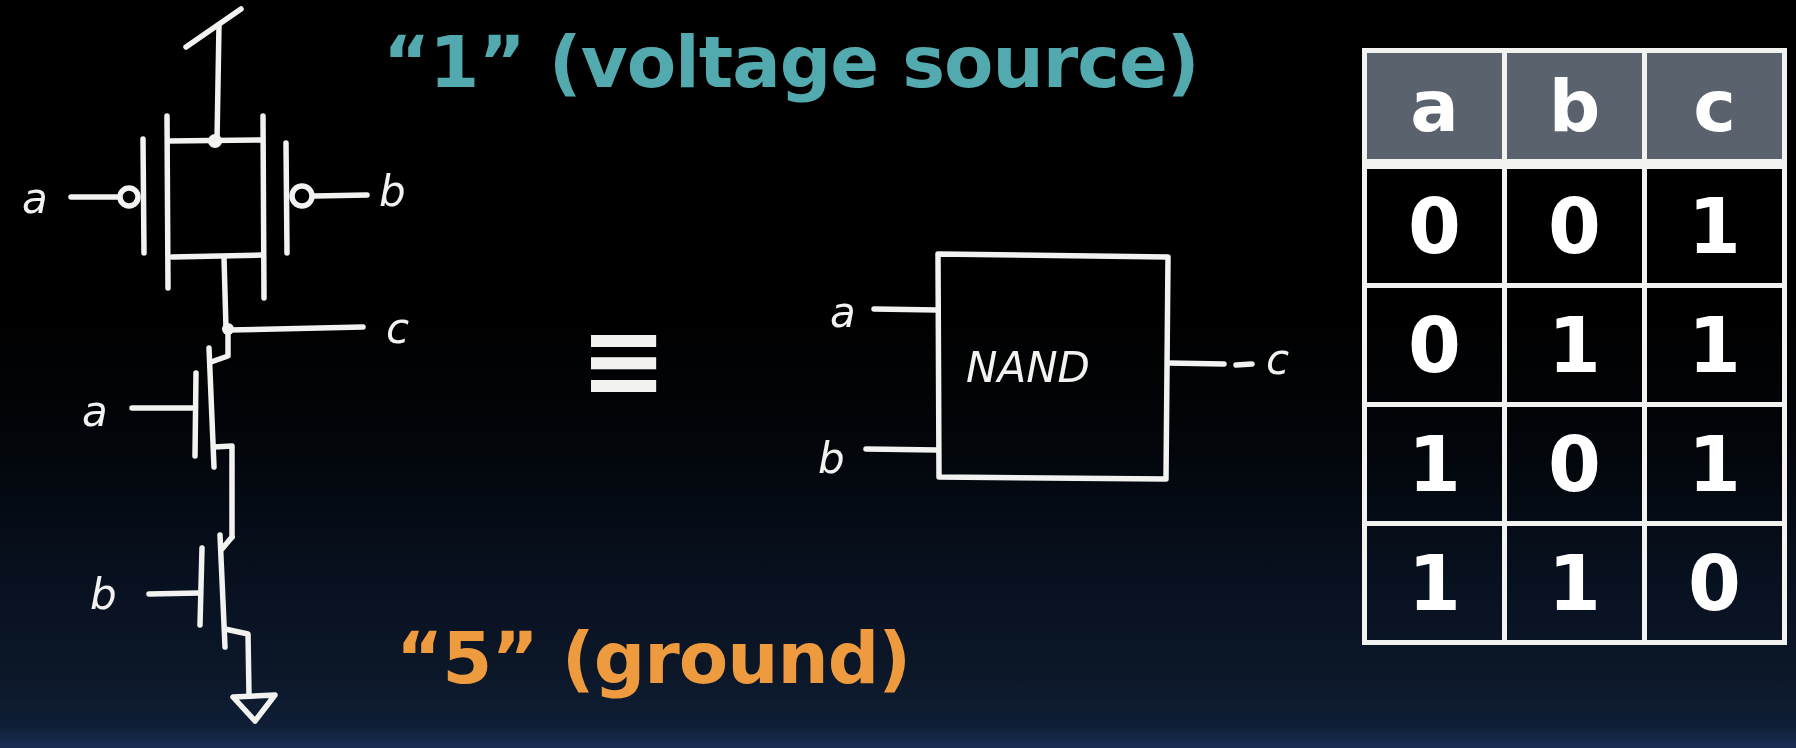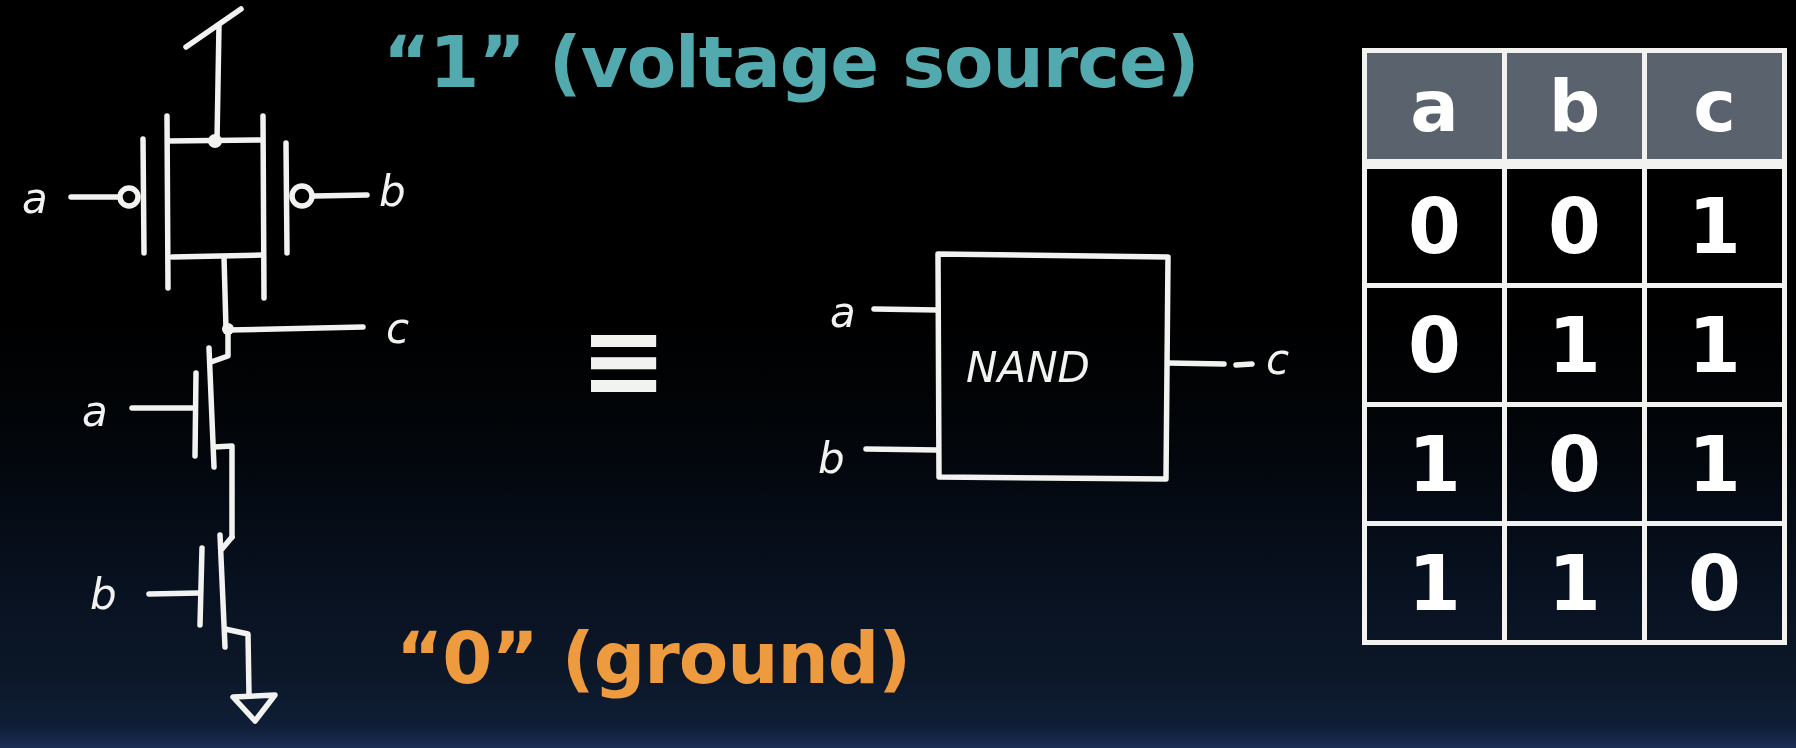--- a/index.html
+++ b/index.html
@@ -103,21 +103,21 @@
 
     <text class="hand-label" x="22" y="213">a</text>
     <text class="hand-label" x="379" y="206">b</text>
     <text class="hand-label" x="386" y="343">c</text>
     <text class="hand-label" x="82" y="426">a</text>
     <text class="hand-label" x="90" y="609">b</text>
   </svg>
 
   <h1 class="heading heading-voltage">“1” (voltage source)</h1>
 
-  <h2 class="heading heading-ground">“0” (ground)</h2>
+  <h2 class="heading heading-ground">“5” (ground)</h2>
 
   <div class="equivalence">≡</div>
 
   <svg style="left:800px; top:230px;" width="530" height="280" viewBox="0 0 530 280">
     <path class="ink-stroke" d="M138,24 L368,27 L366,249 L139,247 Z"></path>
     <path class="ink-stroke" d="M74,79 L138,80"></path>
     <path class="ink-stroke" d="M66,219 L138,220"></path>
     <path class="ink-stroke" d="M368,133 L424,134 M436,135 L452,134"></path>
     <text class="hand-label" x="228" y="152" text-anchor="middle" font-size="46">NAND</text>
     <text class="hand-label" x="30" y="97">a</text>

